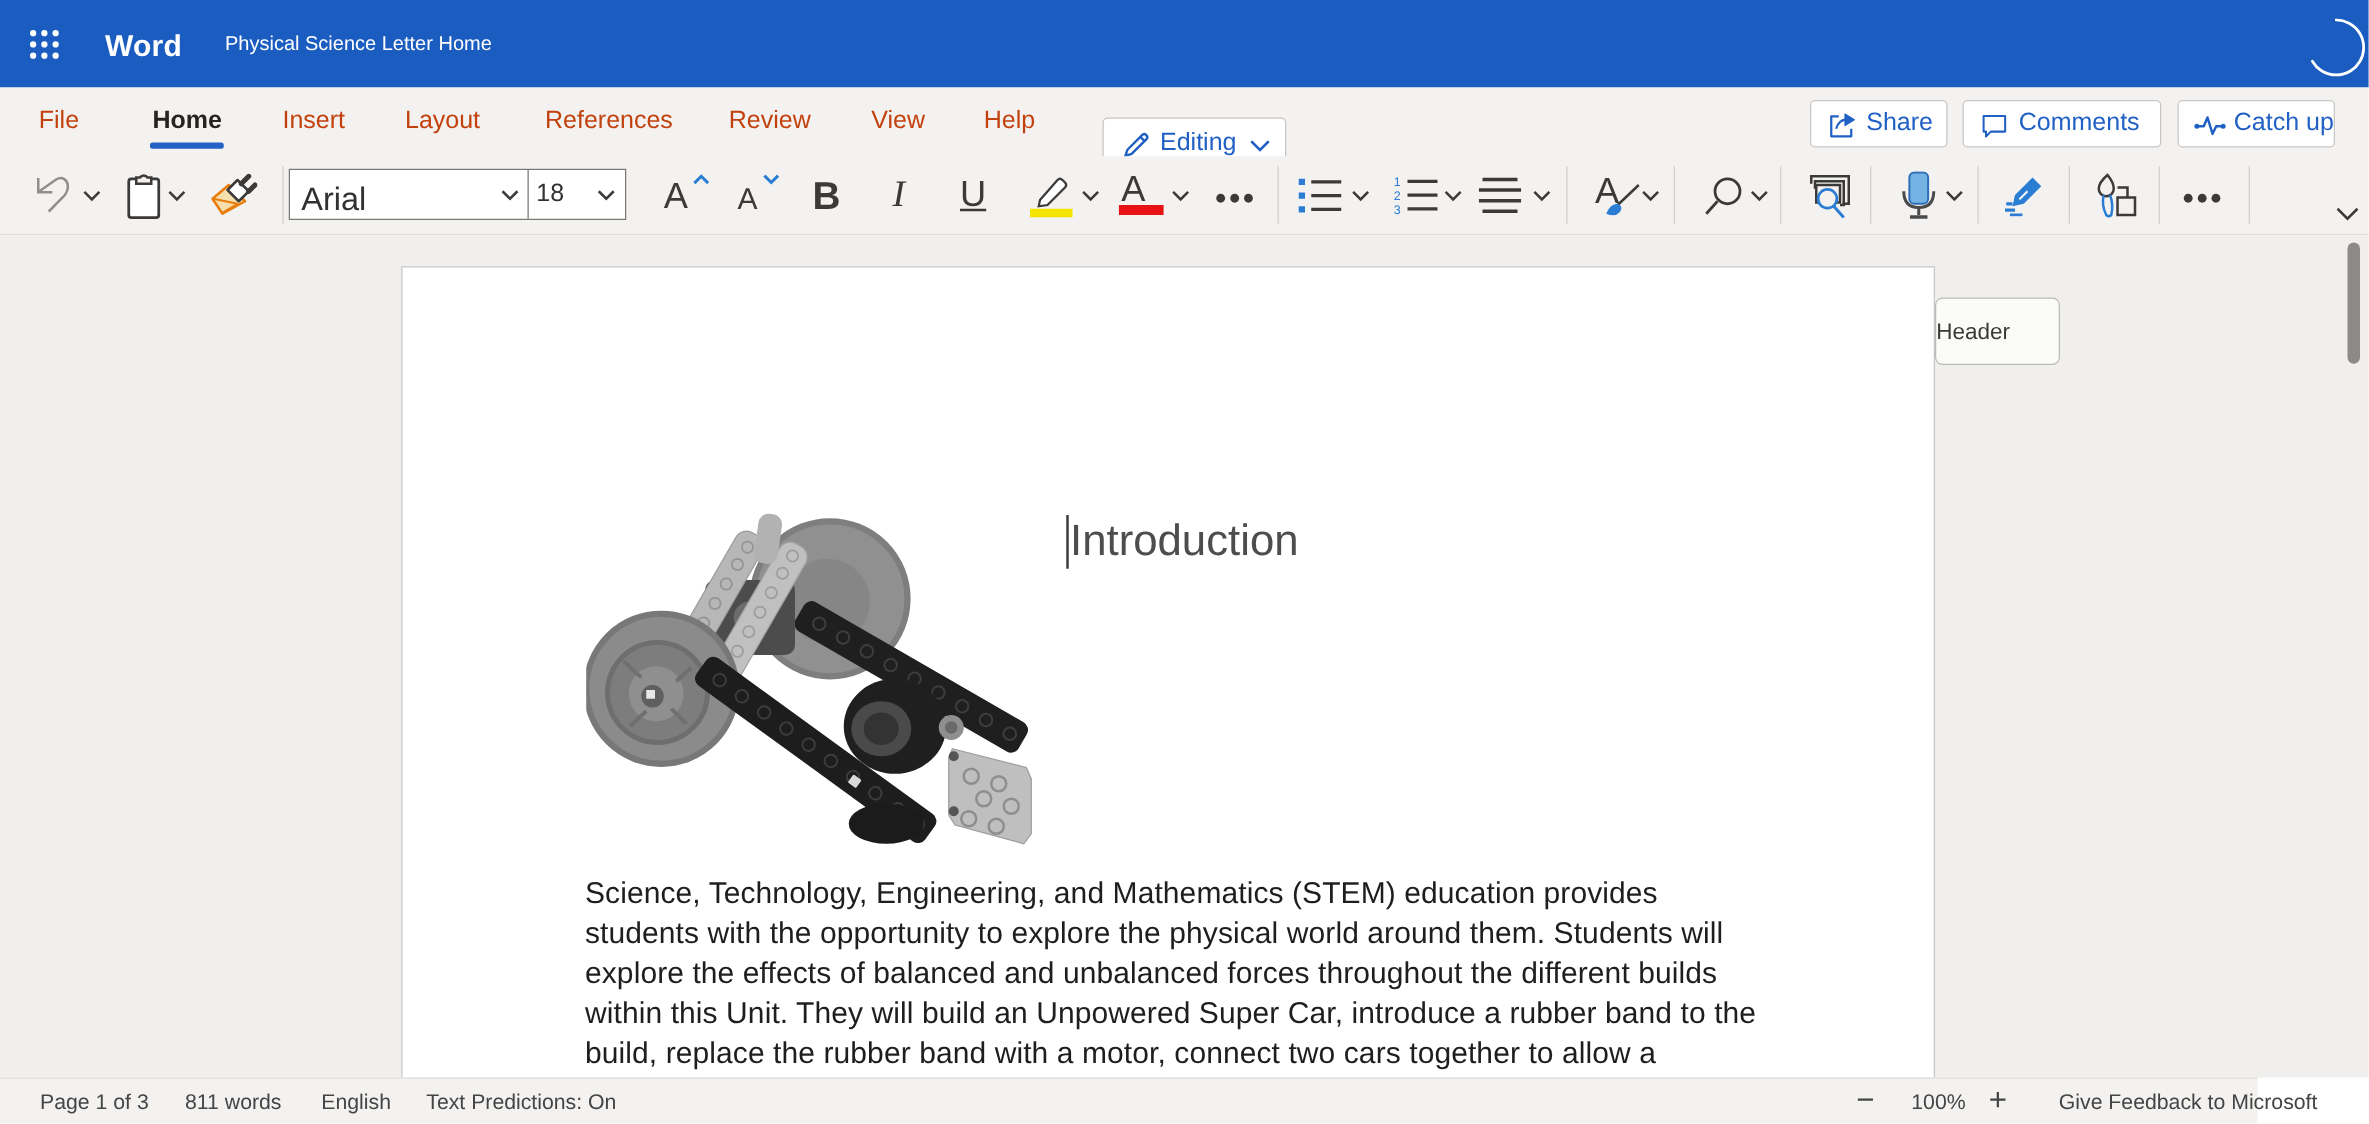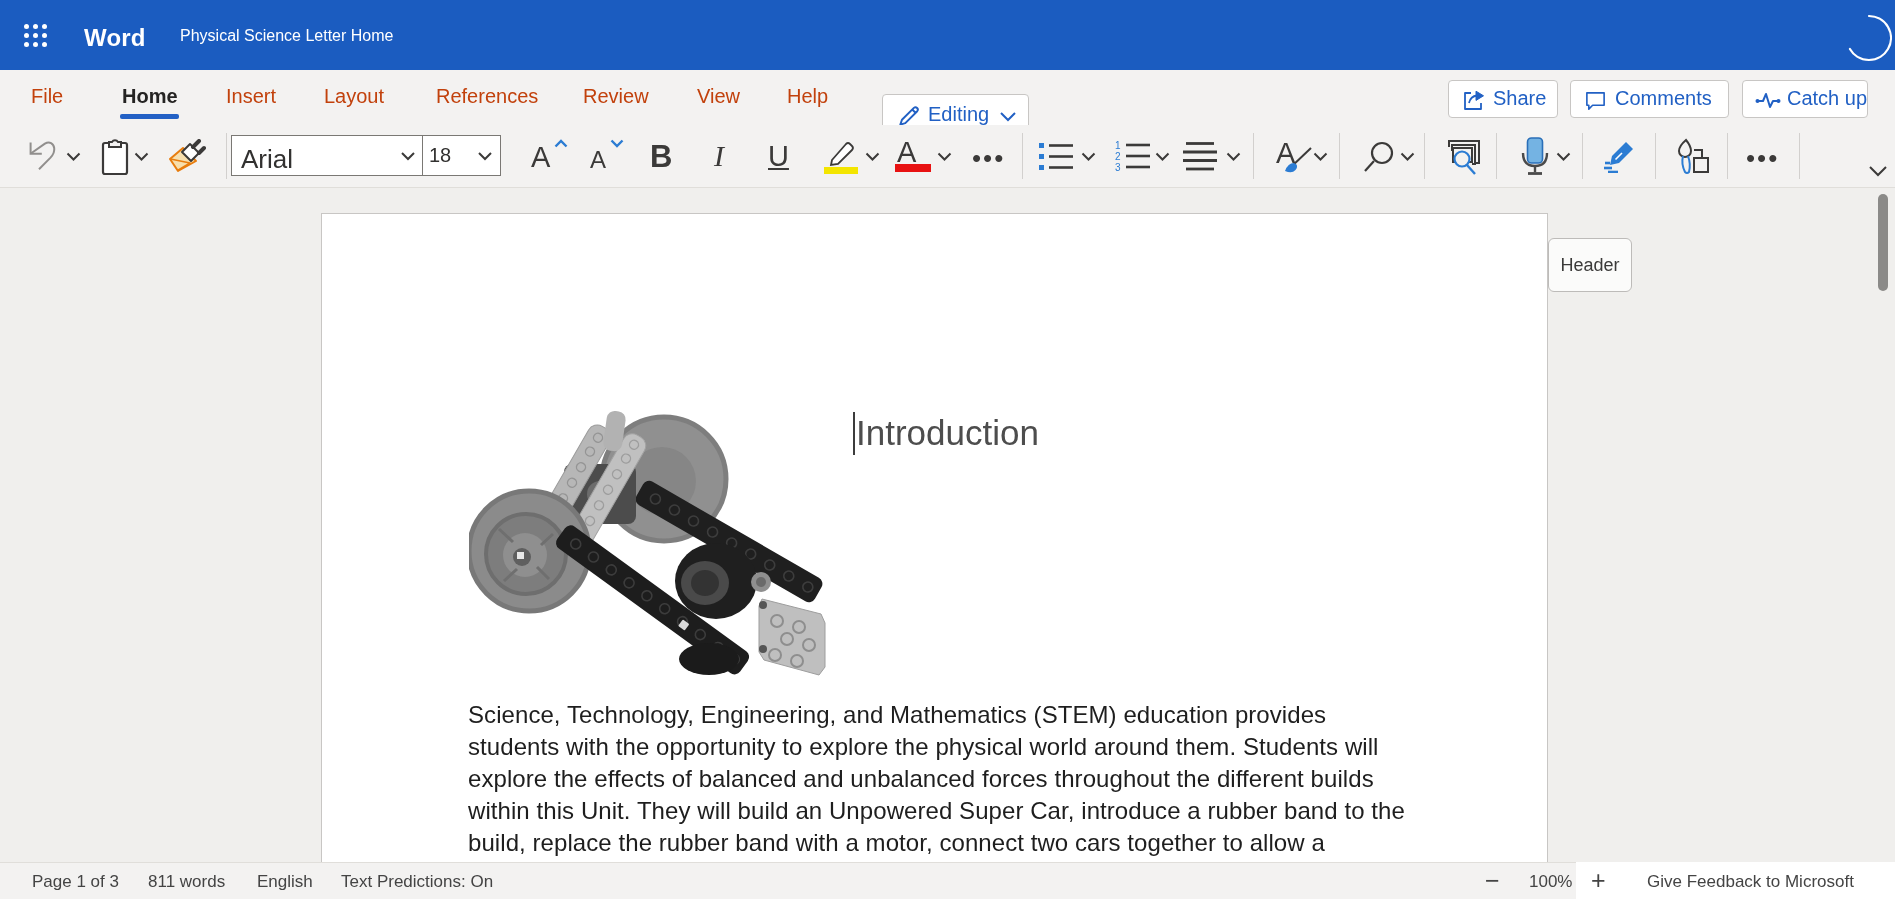--- a/index.html
+++ b/index.html
@@ -39,25 +39,25 @@
   #fontbox .fsize { position:absolute; left:197px; top:8px; font-size:20px; color:#323130; }
   .chev { stroke:#3b3a39; stroke-width:2; fill:none; }
 
   
   #canvas { position:absolute; left:0; top:187px; width:1895px; height:675px; background:#f0efed; border-top:1px solid #e0deda; overflow:hidden; }
   #page { position:absolute; left:321px; top:25px; width:1227px; height:800px; background:#fff; border:1px solid #c8c6c4; }
   #heading { position:absolute; left:534px; top:201px; font-size:35px; line-height:35px; color:#4d4d4d; }
   #cursor { position:absolute; left:531px; top:198px; width:2px; height:43px; background:#3c3c3c; }
   #robot { position:absolute; left:147px; top:195px; width:372px; height:280px; }
   #bodytext { position:absolute; left:146px; top:485px; width:944px; font-size:24px; line-height:32px; letter-spacing:0.07px; color:#1e1e1e; }
-  #headerbtn { position:absolute; left:1548px; top:50px; width:84px; height:54px; background:#fbfbfa; border:1px solid #bdbbb9; border-radius:6px; font-size:18px; color:#3b3a39; line-height:52px; text-align:center; }
+  #headerbtn { position:absolute; left:1548px; top:50px; width:100px; height:54px; background:#fbfbfa; border:1px solid #bdbbb9; border-radius:6px; font-size:18px; color:#3b3a39; line-height:52px; }
   #vscroll { position:absolute; left:1878px; top:6px; width:10px; height:97px; background:#8b8a88; border-radius:5px; }
 
   
-  #statusbar { position:absolute; left:0; top:862px; width:1576px; height:37px; background:#f3f2f1; border-top:1px solid #e0deda; font-size:17px; color:#444; }
+  #statusbar { position:absolute; left:0; top:862px; width:1806px; height:37px; background:#f3f2f1; border-top:1px solid #e0deda; font-size:17px; color:#444; }
   #statusbar span { position:absolute; top:9px; white-space:nowrap; }
 </style>
 </head>
 <body>
 
 <div id="topbar">
   <div id="waffle">
       <i style="left: 0px; top: 0px;"></i>
       <i style="left: 9px; top: 0px;"></i>
       <i style="left: 18px; top: 0px;"></i>

